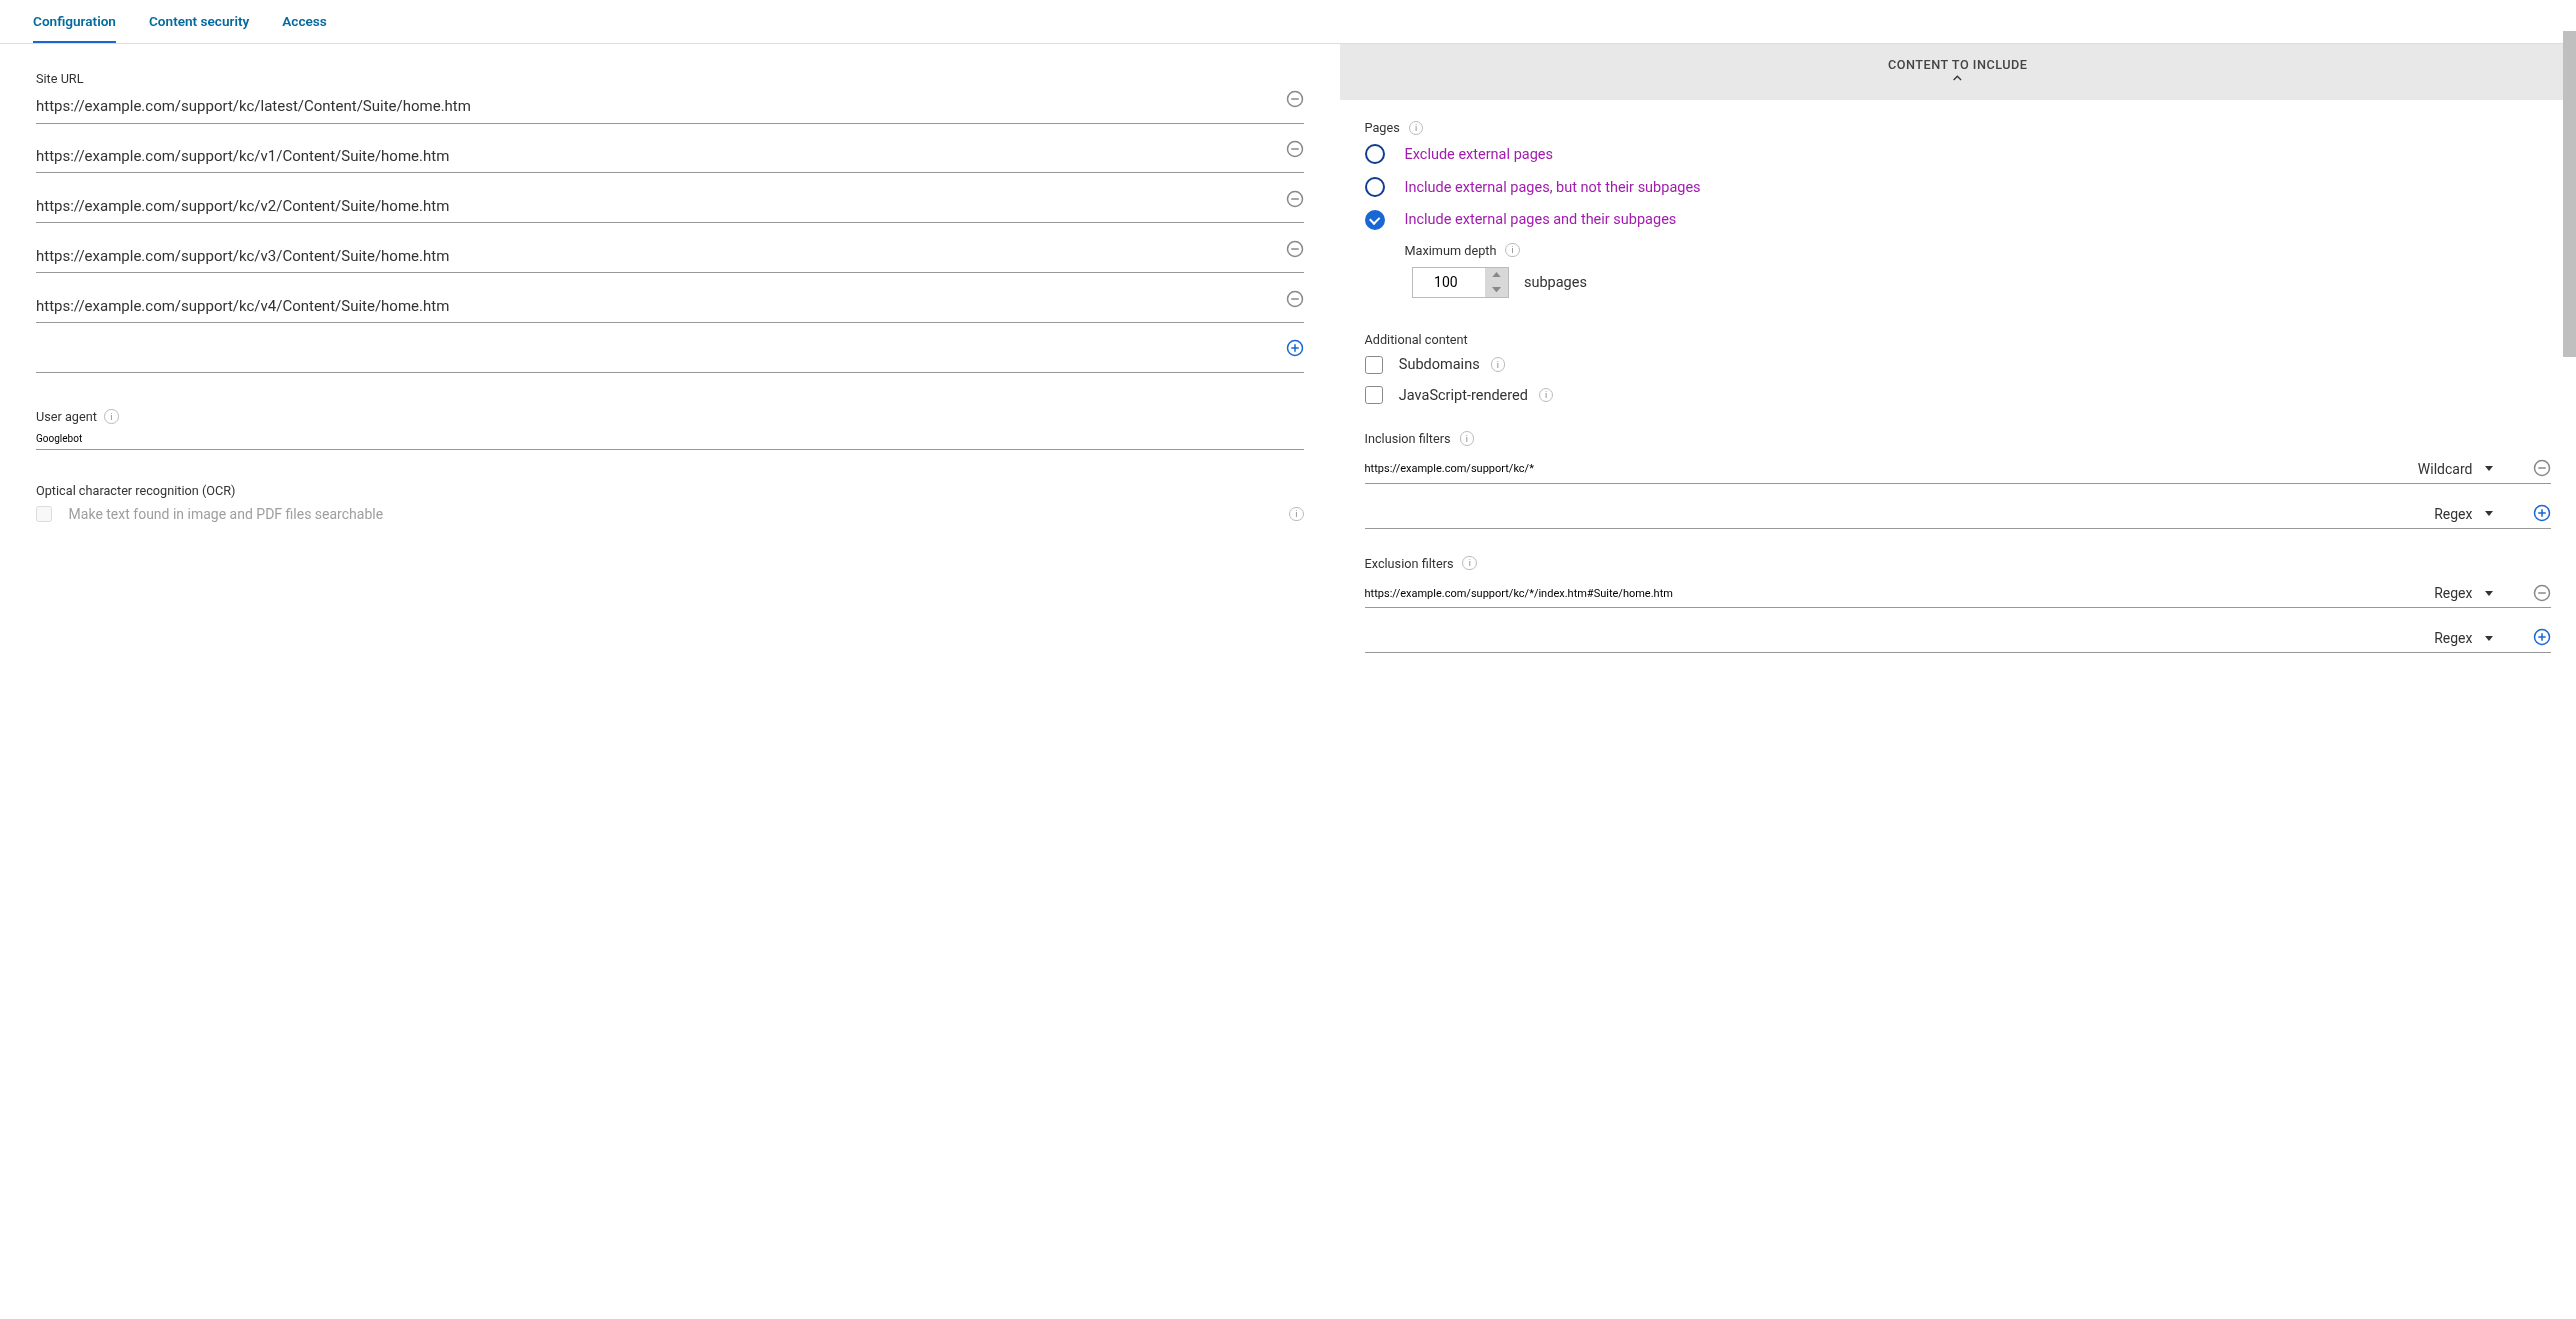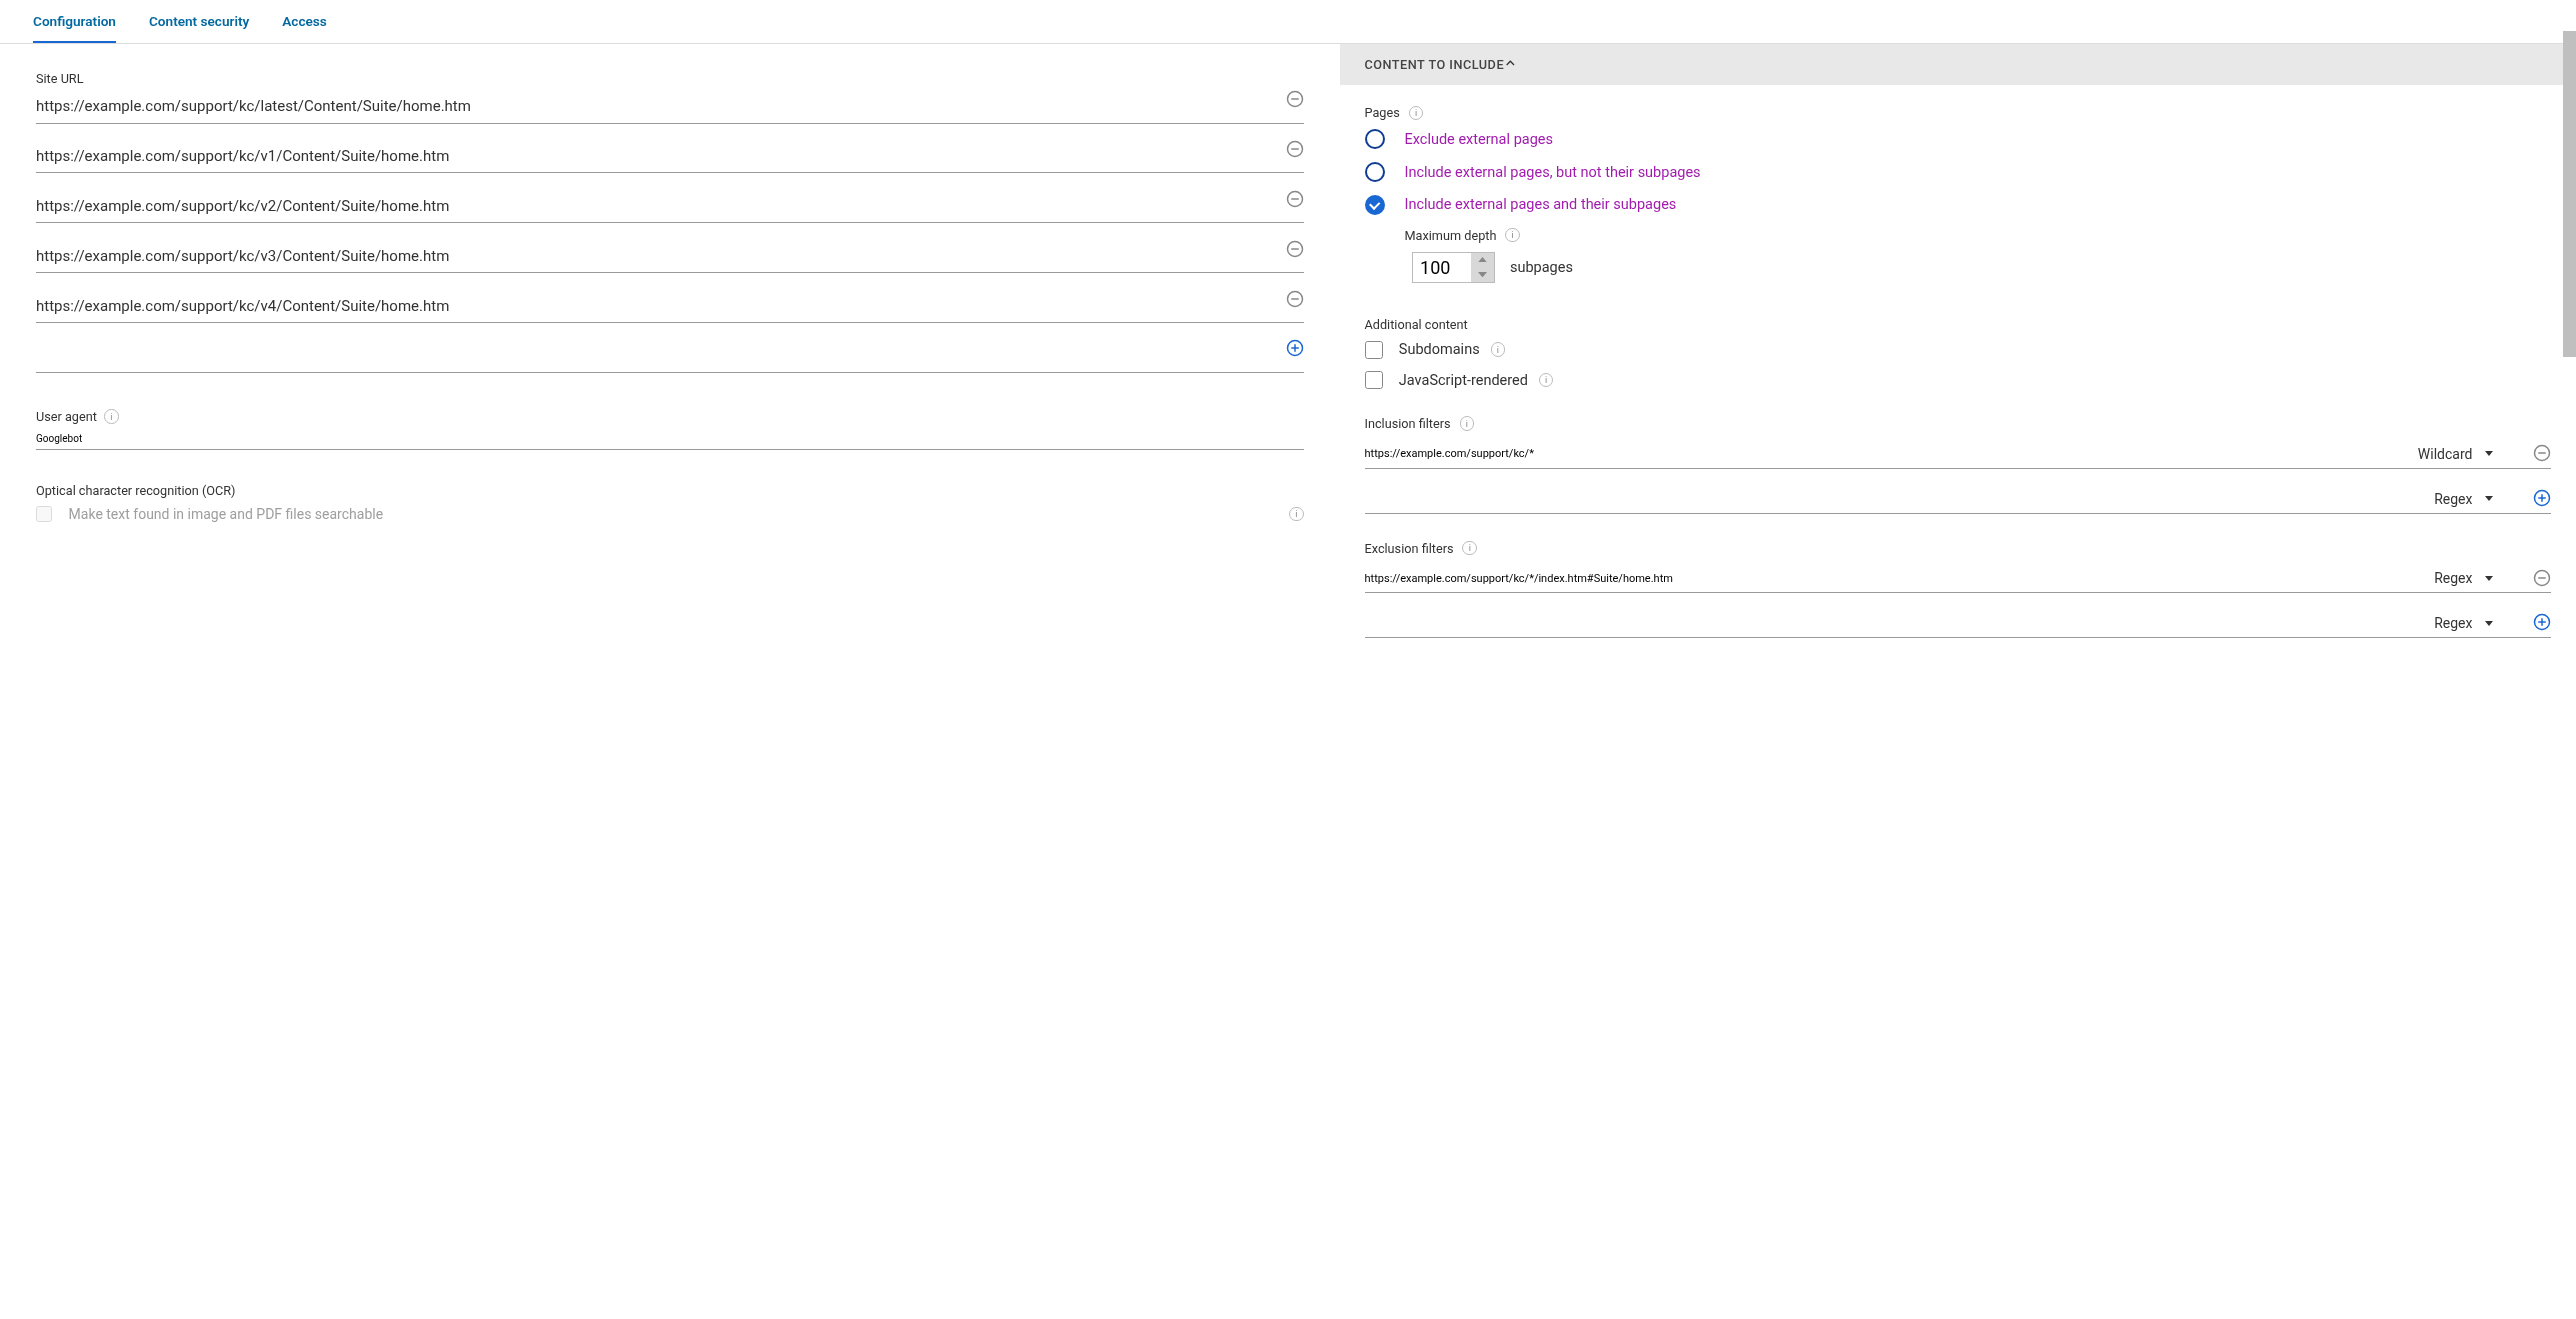--- a/index.html
+++ b/index.html
@@ -25,36 +25,36 @@
 
 .ocr-block { margin-top: 33px; }
 .ocr-row { display: flex; align-items: center; gap: 16.3px; margin-top: 7.3px; }
 .checkbox { width: 16.3px; height: 16.3px; border: 0.9px solid #ccc; border-radius: 2.7px; background: #f3f3f3; flex-shrink: 0; }
 .checkbox.light { background: #f6f6f6; opacity: 0.7;}
 .ocr-label { color: #9e9e9e; font-size: 14px; flex: 1; }
 
 .info-icon { width: 14.5px; height: 14.5px; border: 0.9px solid #bbb; border-radius: 50%; display: inline-flex; align-items: center; justify-content: center; font-size: 9px; color: #888; flex-shrink: 0; }
 
 
-.section-header { background: #e8e8e8; padding: 12.7px 25px; display: flex; align-items: center; justify-content: flex-start; font-size: 12.7px; letter-spacing: 0.5px; color: #444; font-weight: 500; }
+.section-header { background: #e8e8e8; padding: 12.7px 25px; display: flex; align-items: center; justify-content: flex-start; font-size: 12.7px; letter-spacing: 0.5px; color: #444; font-weight: 500; flex-direction: column; }
 .section-body { padding: 20px 25px; }
 
 .sub-label { font-size: 12.7px; color: #333; display: flex; align-items: center; gap: 9px; margin-bottom: 9px; }
 
 .radio-row { display: flex; align-items: center; gap: 20px; margin-bottom: 12.7px; cursor: pointer; }
 .radio-outer { width: 20px; height: 20px; border: 2.3px solid #0f3d91; border-radius: 50%; flex-shrink: 0; display: flex; align-items: center; justify-content: center; }
 .radio-outer.selected { background: #1967d2; border-color: #1967d2; }
 .radio-outer.selected::after { content: ""; width: 7.3px; height: 4.5px; border-left: 2.3px solid #fff; border-bottom: 2.3px solid #fff; transform: rotate(-45deg) translate(0.9px,-0.9px); }
 .radio-label { font-size: 14.5px; color: #a21caf; }
 
 .depth-row { margin-left: 40px; margin-top: 3.6px; }
 .depth-label { font-size: 12.7px; color: #333; display: flex; align-items: center; gap: 9px; }
 .depth-input-row { display:flex; align-items:center; gap:14.5px; margin-top:9px; margin-left: 7.3px;}
 .depth-input-wrap { display:flex; border: 0.9px solid #bbb; height: 31px; }
-.depth-input { width: 58px; border:none; outline:none; font-size: 18px; padding: 0 7.3px; }
+.depth-input { width: 58px; border:none; outline:none; font-size: 14px; padding: 0 7.3px; margin-left: 14px; }
 .spinner { width: 23.6px; background: #d8d8d8; display:flex; flex-direction:column; }
 .spinner div { flex:1; display:flex; align-items:center; justify-content:center; cursor:pointer; }
 .spinner svg { display:block; }
 .depth-suffix { font-size:14.5px; color:#333; }
 
 .additional-block { margin-top: 34px; }
 .chk-row { display:flex; align-items:center; gap: 16.3px; margin-bottom: 12.7px; }
 .chk { width: 18px; height: 18px; border: 1.4px solid #888; border-radius: 2.7px; cursor: pointer; flex-shrink:0;}
 .chk-label { font-size: 14.5px; color:#333; display:flex; align-items:center; gap:11px; }
 

